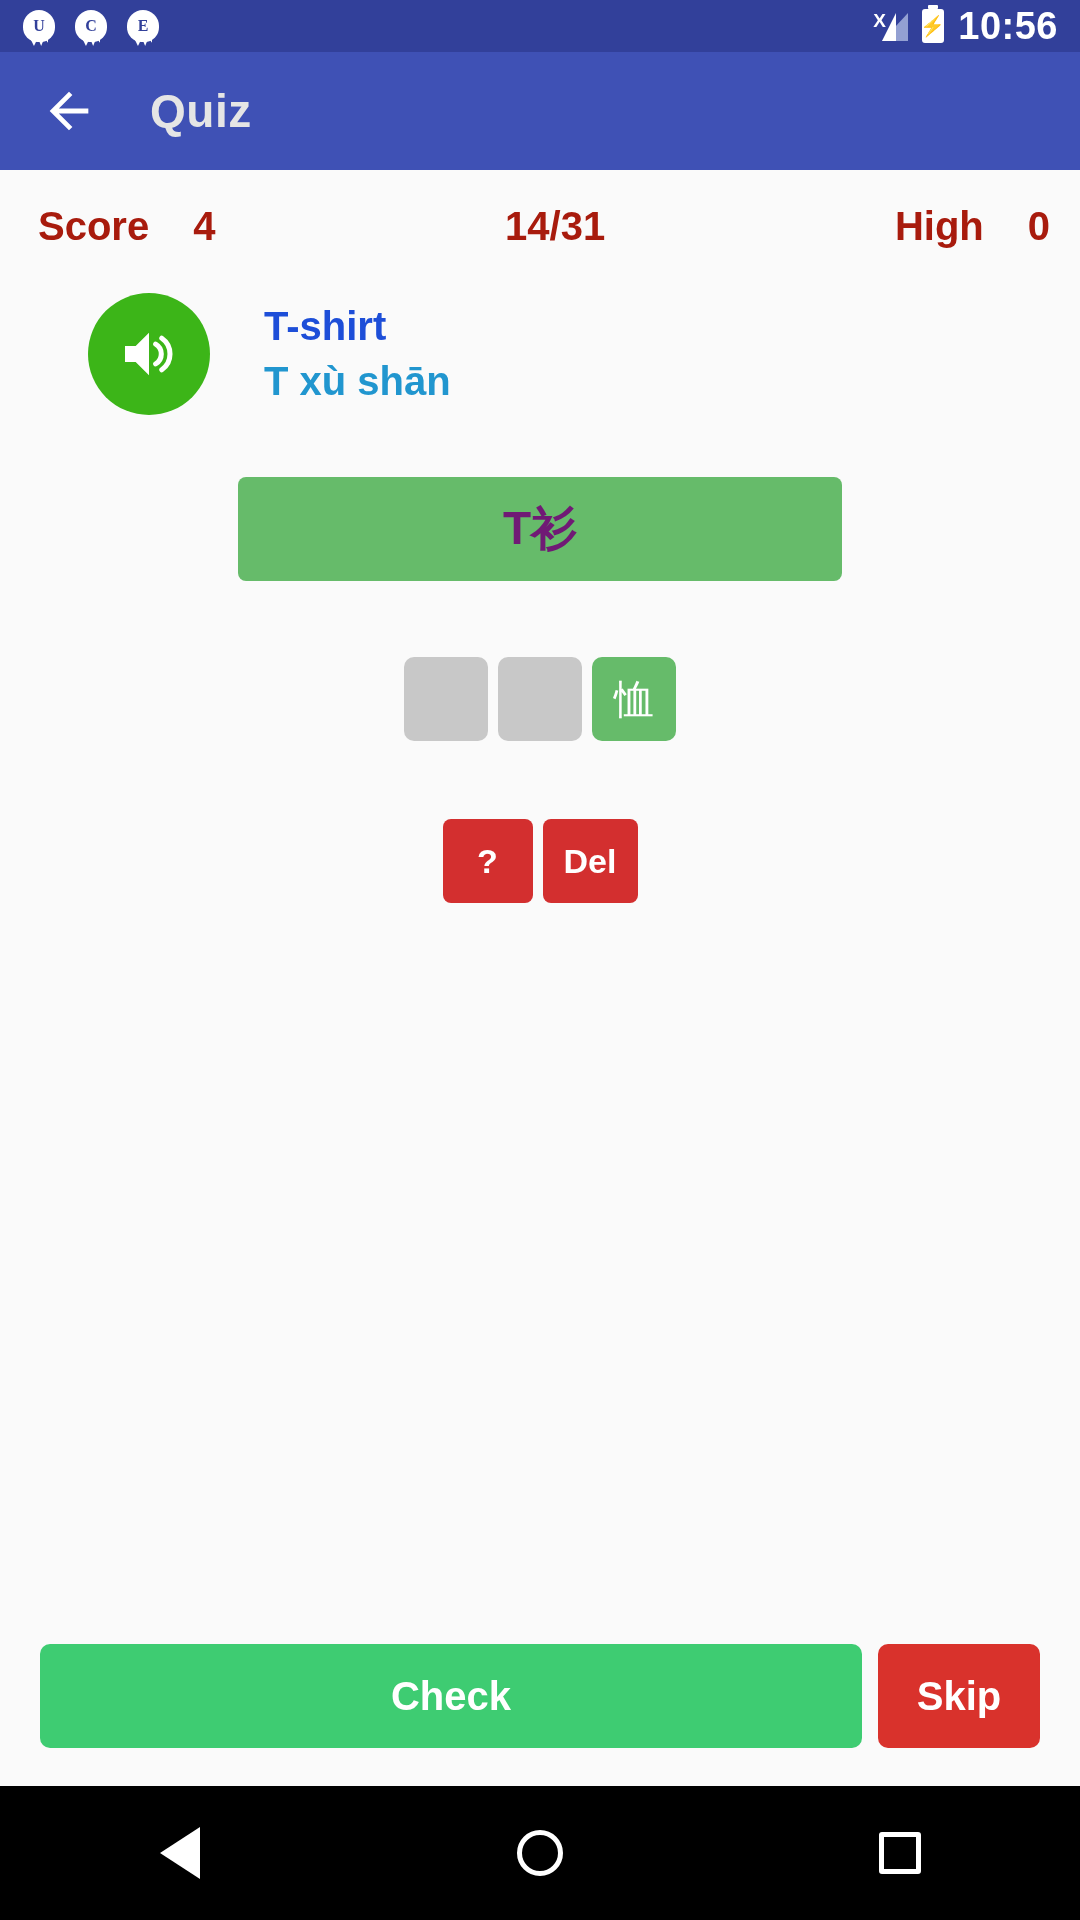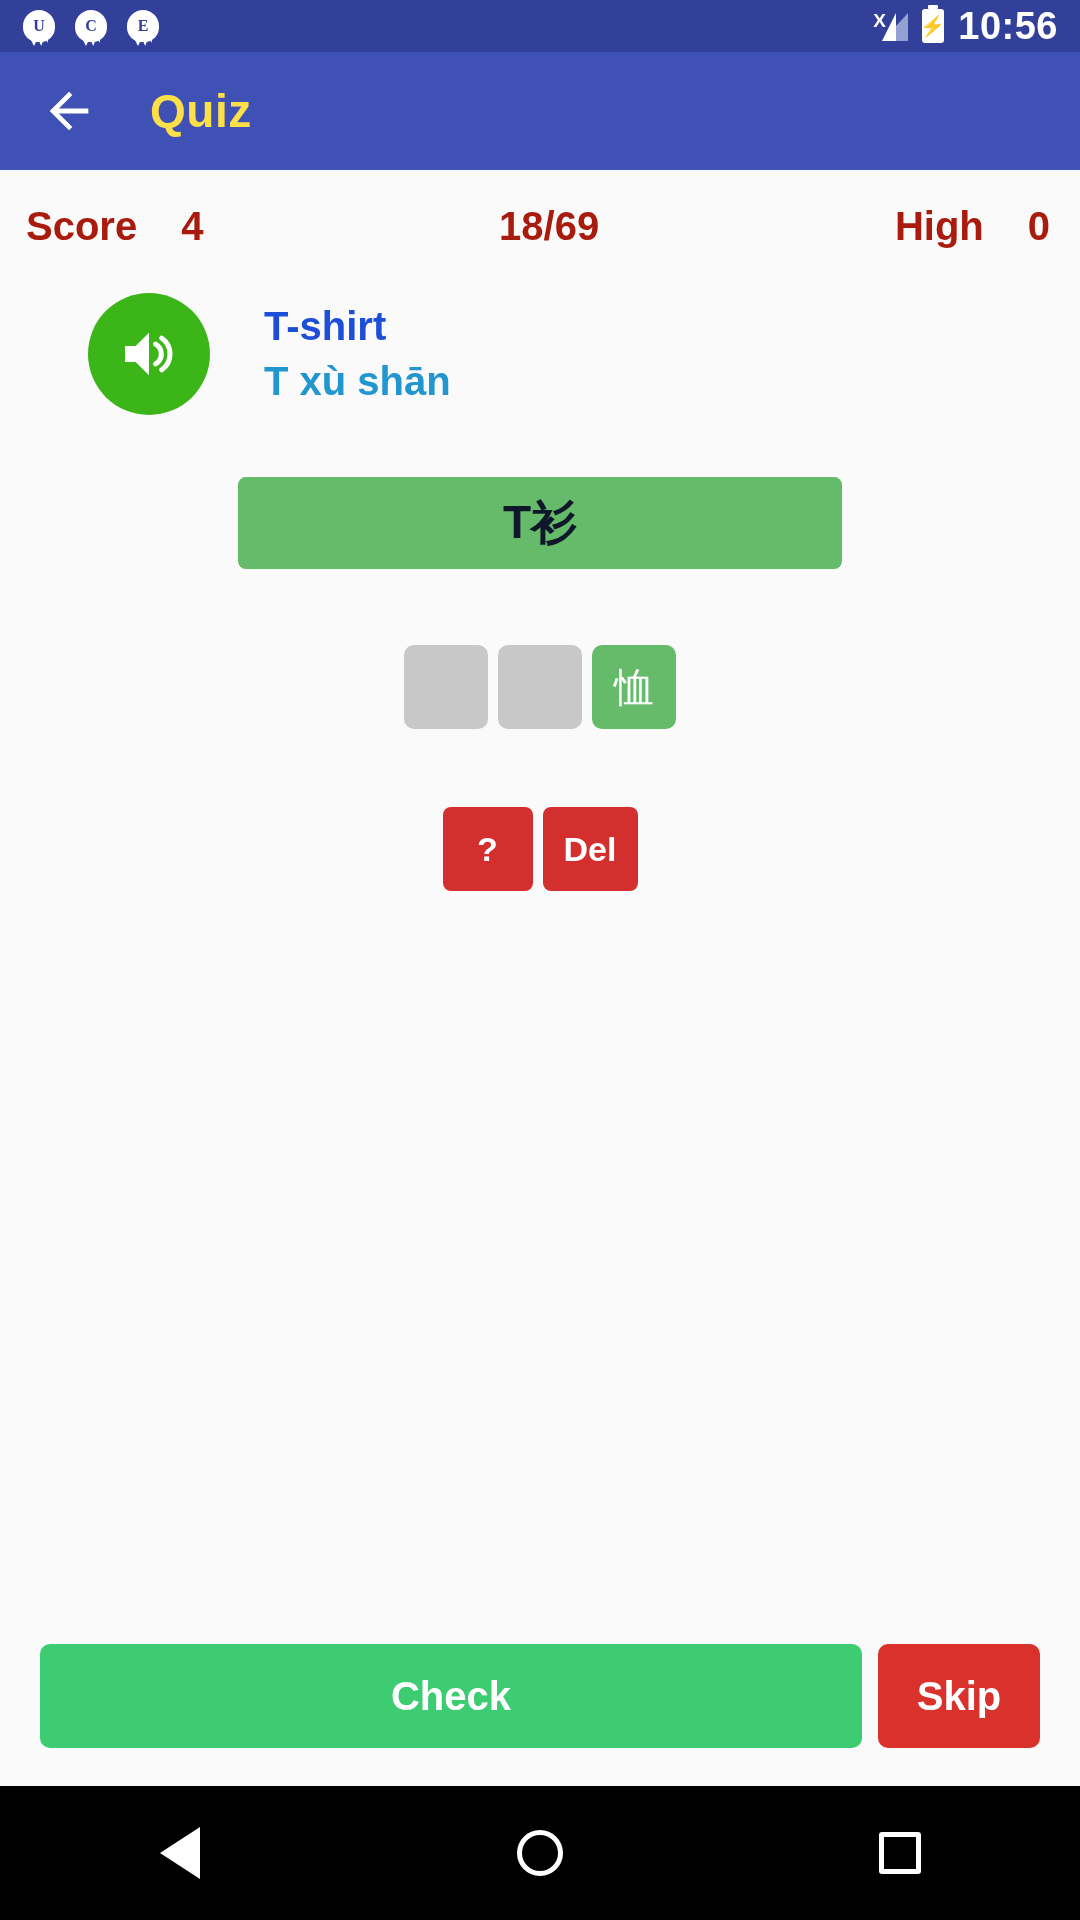--- a/index.html
+++ b/index.html
@@ -60,24 +60,24 @@
   
   .appbar {
     height:118px; background:#3f51b5;
     display:flex; align-items:center; padding:0 40px;
   }
   .back-arrow {
     width:58px; height:58px; display:flex; align-items:center; justify-content:center;
     cursor:pointer;
   }
   .appbar-title {
-    color:#fde047; font-size:46px; font-weight:bold; margin-left:52px; letter-spacing:0.5px;
+    color:#e5e5e5; font-size:46px; font-weight:bold; margin-left:52px; letter-spacing:0.5px;
   }
   .score-row {
-    display:flex; align-items:baseline; padding:34px 30px 0 26px;
+    display:flex; align-items:baseline; padding:34px 30px 0 38px;
     color:#a81b0d; font-size:40px; font-weight:bold;
   }
   .score-label { }
   .score-value { margin-left:44px; }
   .progress-value { margin-left:auto; margin-right:auto; }
   .high-label { }
   .high-value { margin-left:44px; }
 
   .prompt {
     color:#a81b0d; font-size:38px; font-weight:bold;
@@ -93,24 +93,24 @@
     display:flex; align-items:center; justify-content:center; cursor:pointer;
     flex:none;
   }
   .speaker-btn svg { width:64px; height:64px; }
   .word-text { display:flex; flex-direction:column; gap:10px; }
   .word-en { color:#1d4ed8; font-size:40px; font-weight:bold; }
   .word-pinyin { color:#2196cf; font-size:40px; font-weight:bold; }
 
   
   .answer-bar {
-    margin:62px auto 0 auto; width:604px; height:92px;
+    margin:62px auto 0 auto; width:604px; height:104px;
     background:#66bb6a; border-radius:8px;
     display:flex; align-items:center; justify-content:center;
-    color:#0f172a; font-size:46px; font-weight:bold; cursor:pointer;
+    color:#701a75; font-size:46px; font-weight:bold; cursor:pointer;
   }
 
   
   .tile-row {
     margin-top:76px; display:flex; justify-content:center; gap:10px;
   }
   .tile {
     width:84px; height:84px; border-radius:10px;
     display:flex; align-items:center; justify-content:center;
     font-size:40px; color:#fff; cursor:pointer;
@@ -194,21 +194,21 @@
       </svg>
     </div>
     <div class="appbar-title">Quiz</div>
   </div>
 
   <div class="body-area">
 
     <div class="score-row">
       <span class="score-label">Score</span>
       <span class="score-value">4</span>
-      <span class="progress-value">18/69</span>
+      <span class="progress-value">14/31</span>
       <span class="high-label">High</span>
       <span class="high-value">0</span>
     </div>
 
 
     <div class="word-block">
       <div class="speaker-btn">
         <svg viewBox="0 0 24 24" aria-hidden="true">
           <path d="M3 9v6h4l5 5V4L7 9H3z" fill="#ffffff"></path>
           <path d="M14.5 8.3a4.3 4.3 0 0 1 0 7.4" stroke="#ffffff" stroke-width="1.9" fill="none" stroke-linecap="round"></path>

